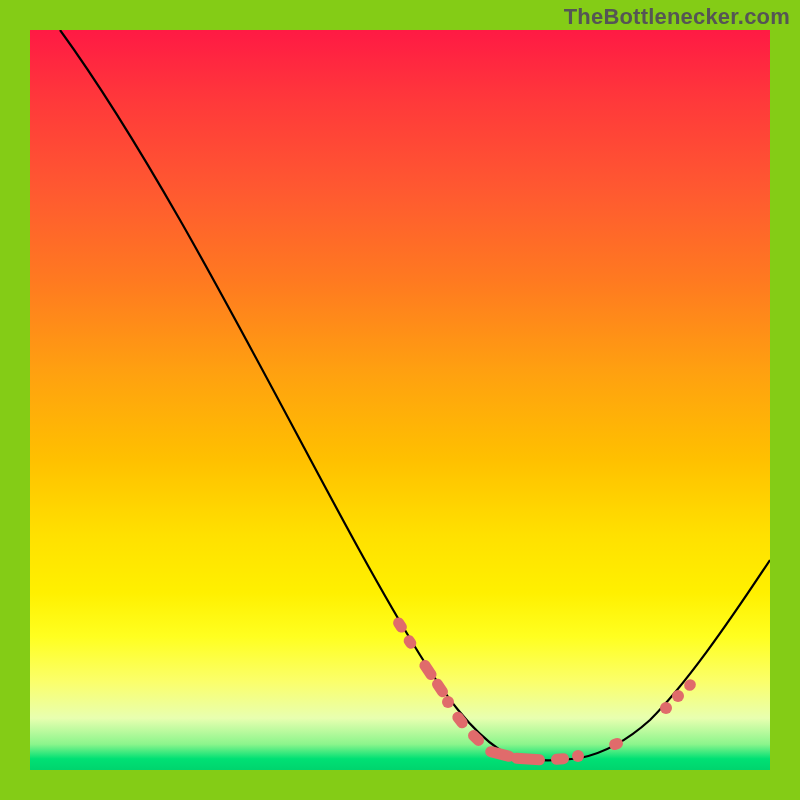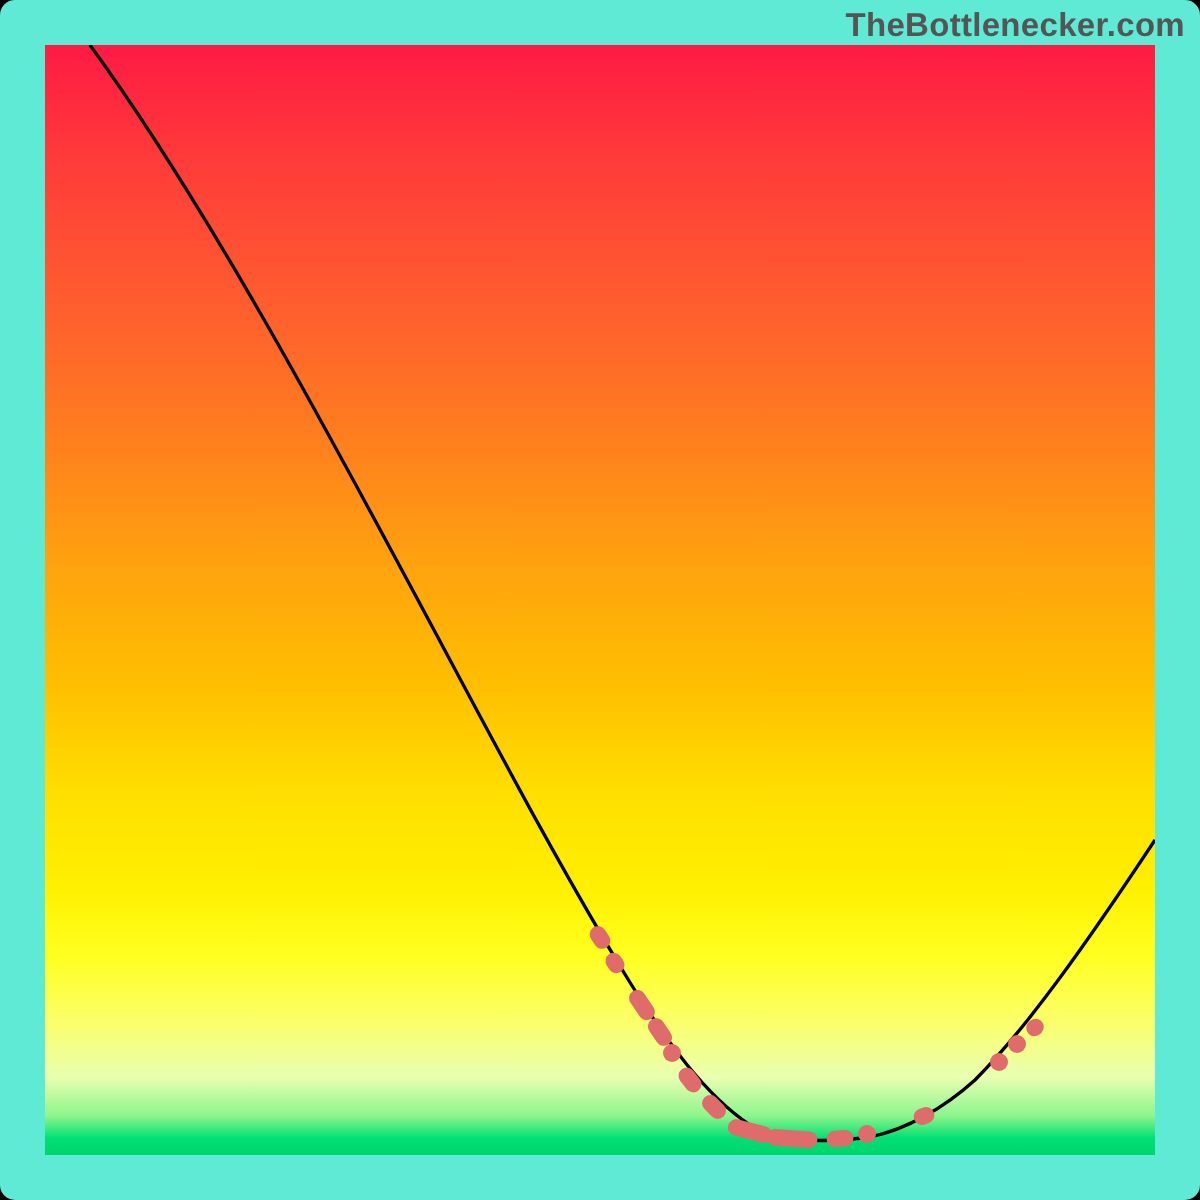--- a/index.html
+++ b/index.html
@@ -8,22 +8,21 @@
     width: 800px;
     height: 800px;
     background: #000;
     font-family: Arial, Helvetica, sans-serif;
     overflow: hidden;
   }
   .frame {
     position: relative;
     width: 800px;
     height: 800px;
-    background: #5eead4;
-    border-radius: 10px;
+    background: #84cc16;
   }
   .watermark {
     position: absolute;
     top: 4px;
     right: 10px;
     color: #555;
     font-size: 22px;
     font-weight: 600;
     letter-spacing: 0.2px;
     user-select: none;

